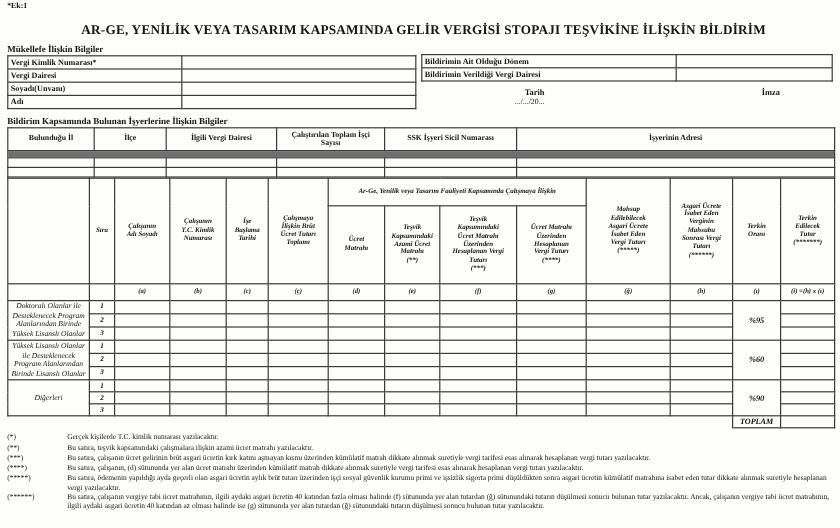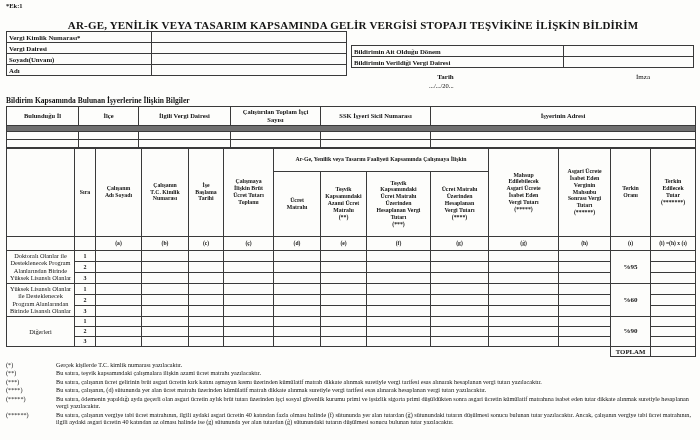--- a/index.html
+++ b/index.html
@@ -24,28 +24,28 @@
   .top-right{width:344px;margin-left:5px;}
   .kv-table{width:340px;}
   .kv-table td{height:10px;font-size:6.8px;}
   .kv-table .lbl{font-weight:bold;}
   .bildirim-table{width:342px;margin-top:14px;}
   .bildirim-table td{height:10px;font-size:6.8px;}
   .bildirim-table .lbl{font-weight:bold;}
   .sign-row{display:flex;justify-content:space-between;margin-top:5px;padding:0 45px 0 78px;}
   .tarih{text-align:right;font-size:7px;font-weight:bold;line-height:1.3;}
   .tarih .val{font-weight:normal;font-size:6.5px;}
-  .imza{font-size:7px;font-weight:normal;}
+  .imza{font-size:7px;font-weight:bold;}
   
   .isyeri-table{width:689px;}
   .isyeri-table th{font-size:6.5px;font-weight:bold;height:18px;text-align:center;vertical-align:middle;line-height:1.15;}
   .isyeri-table .shade td{height:5px;background:#6f6f6f;}
   .isyeri-table .blank td{height:7px;}
   
-  .terkin-table{width:689px;}
+  .terkin-table{width:689px;font-style:italic;}
   .terkin-table th{
     font-size:5.8px;font-weight:bold;text-align:center;vertical-align:middle;
     line-height:1.18;white-space:pre-line;padding:1px;
   }
   .terkin-table th.group{height:20px;}
   .terkin-table tr.hdr2 th{height:62px;}
   .terkin-table tr.letters th{height:11px;font-size:5.6px;white-space:nowrap;}
   .terkin-table td{height:9px;font-size:6.3px;}
   .terkin-table td.rowlabel{text-align:center;vertical-align:middle;line-height:1.2;padding:1px 2px;}
   .terkin-table td.num{text-align:center;font-weight:bold;font-size:6px;}
@@ -61,20 +61,21 @@
 </head>
 <body>
 
 <div class="page">
 
   <div class="ek">*Ek:1</div>
   <div class="title">AR-GE, YENİLİK VEYA TASARIM KAPSAMINDA GELİR VERGİSİ STOPAJI TEŞVİKİNE İLİŞKİN BİLDİRİM</div>
 
   <div class="top-wrap">
     <div class="top-left">
+      <div class="sec-heading">Mükellefe İlişkin Bilgiler</div>
       <table class="kv-table">
         <colgroup>
             <col style="width:145px">
             <col style="width:195px">
           </colgroup>
         <tbody>
             <tr>
           <td class="lbl">Vergi Kimlik Numarası*</td>
           <td></td>
         </tr>

